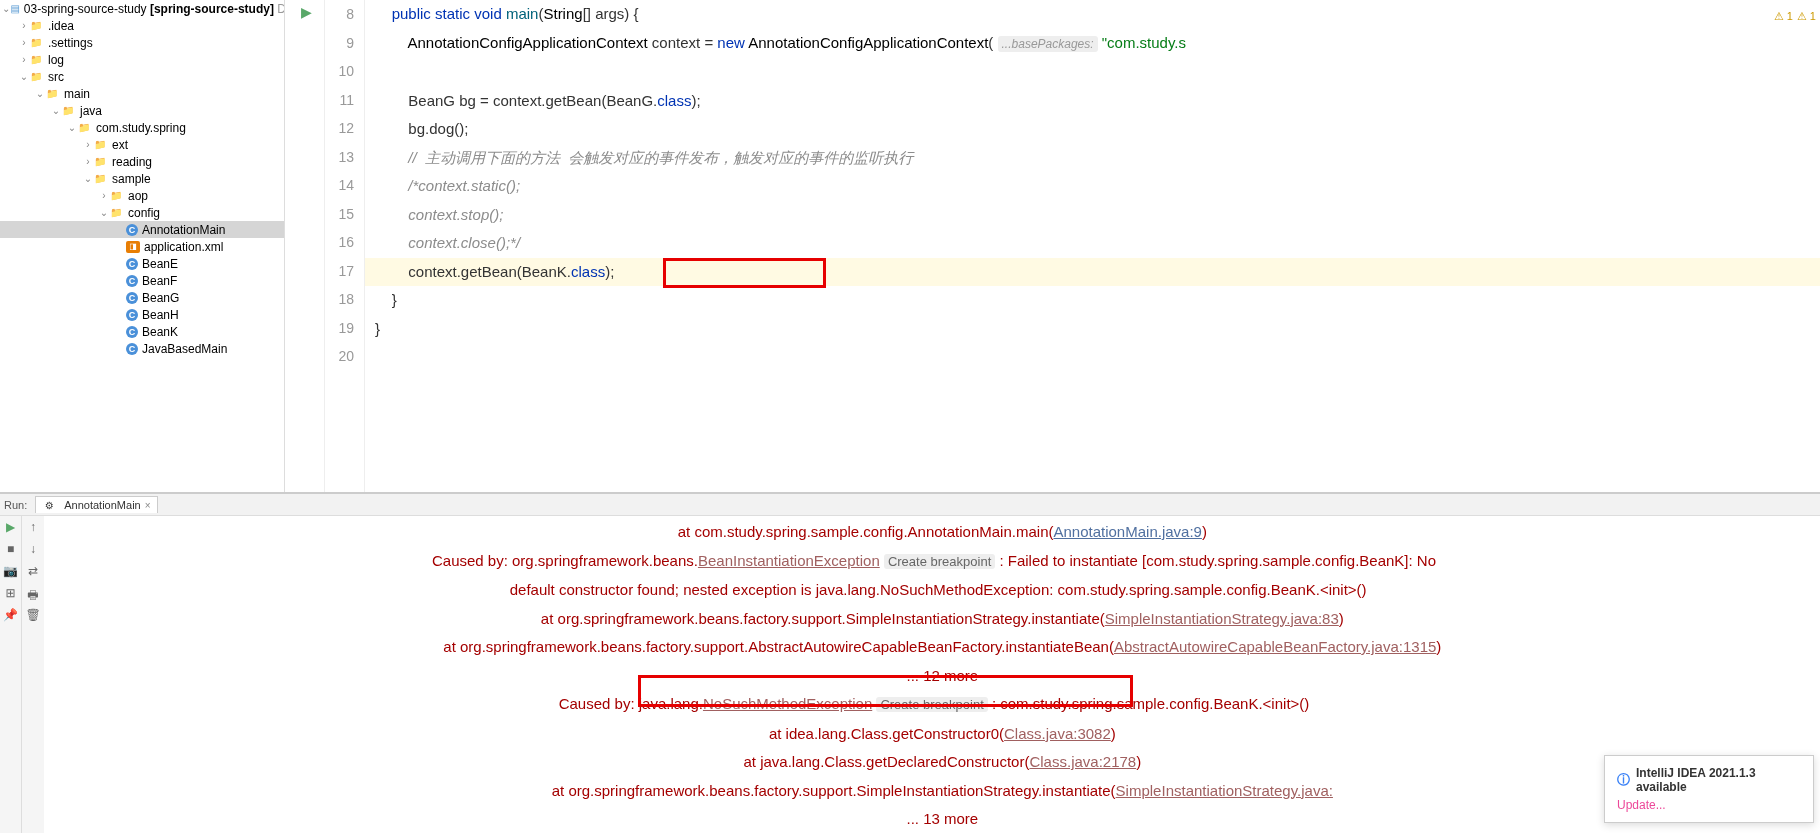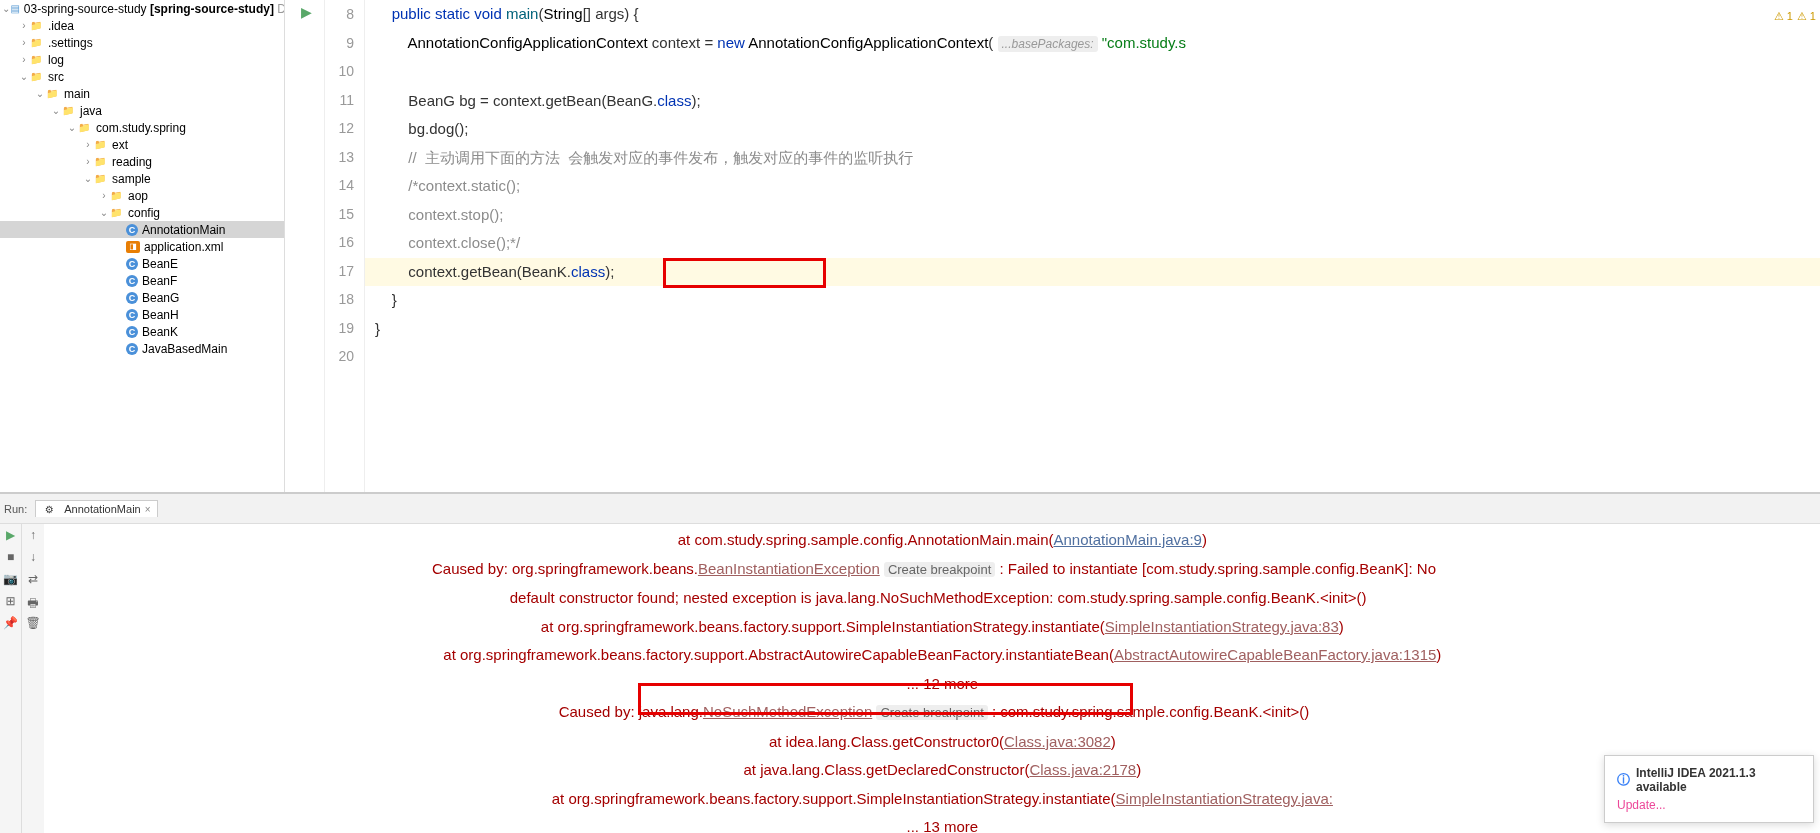--- a/index.html
+++ b/index.html
@@ -22,26 +22,26 @@
 .gutter-icons { width:40px; background:#fff; border-right:1px solid #eee; }
 .gutter-icons .run-icon { color:#59a869; font-size:14px; margin:4px 0 0 16px; }
 .gutter { width:40px; background:#fff; text-align:right; padding-right:10px; color:#999; font-family:"JetBrains Mono","Consolas",monospace; font-size:14px; line-height:28.5px; border-right:1px solid #eee; }
 .code { flex:1; font-family:"JetBrains Mono","Consolas",monospace; font-size:15px; line-height:28.5px; position:relative; overflow:hidden; }
 .code-line { white-space:pre; padding-left:10px; position:relative; }
 .code-line.hl { background:#fffae3; }
 .kw { color:#0033b3; font-weight:500; }
 .type { color:#000; }
 .mref { color:#00627a; }
 .str { color:#067d17; }
-.cmt { color:#8c8c8c; }
+.cmt { color:#8c8c8c; font-style:italic; }
 .param-hint { background:#eee; color:#999; font-style:italic; font-size:12px; padding:1px 4px; border-radius:3px; }
 .red-box { position:absolute; border:3px solid #e60000; pointer-events:none; }
 .warn-corner { position:absolute; top:2px; right:4px; font-size:11px; color:#c90; display:flex; gap:4px; }
 .console-wrap { height:340px; display:flex; flex-direction:column; border-top:1px solid #ccc; }
-.console-tabs { height:30px; display:flex; align-items:center; background:#f2f2f2; border-bottom:1px solid #ddd; padding-left:4px; }
+.console-tabs { height:22px; display:flex; align-items:center; background:#f2f2f2; border-bottom:1px solid #ddd; padding-left:4px; }
 .run-label { font-size:11px; color:#555; margin-right:8px; }
 .console-tab { display:flex; align-items:center; gap:4px; background:#fff; border:1px solid #ccc; border-bottom:none; padding:1px 6px; font-size:11px; }
 .tab-close { color:#888; cursor:pointer; font-size:10px; }
 .console-body { flex:1; display:flex; min-height:0; }
 .console-toolbar-left,.console-toolbar-right { width:22px; background:#f5f5f5; border-right:1px solid #ddd; display:flex; flex-direction:column; align-items:center; padding-top:4px; gap:6px; }
 .console-toolbar-right { border-right:none; border-left:none; }
 .tool-btn { width:16px; height:16px; color:#666; font-size:12px; cursor:pointer; text-align:center; }
 .console-out { flex:1; overflow:auto; font-family:"JetBrains Mono","Consolas",monospace; font-size:15px; line-height:28.5px; padding:2px 0 2px 4px; position:relative; }
 .err { color:#a40000; }
 .link { color:#5070a0; text-decoration:underline; cursor:pointer; }

